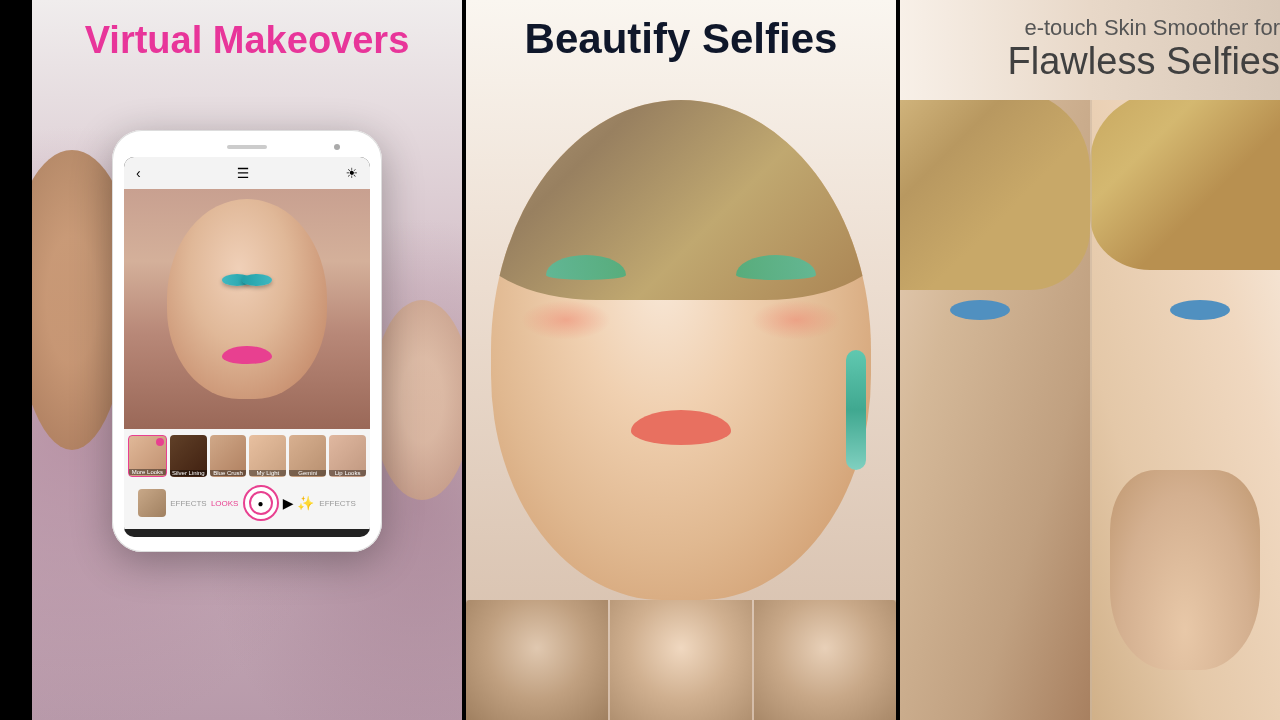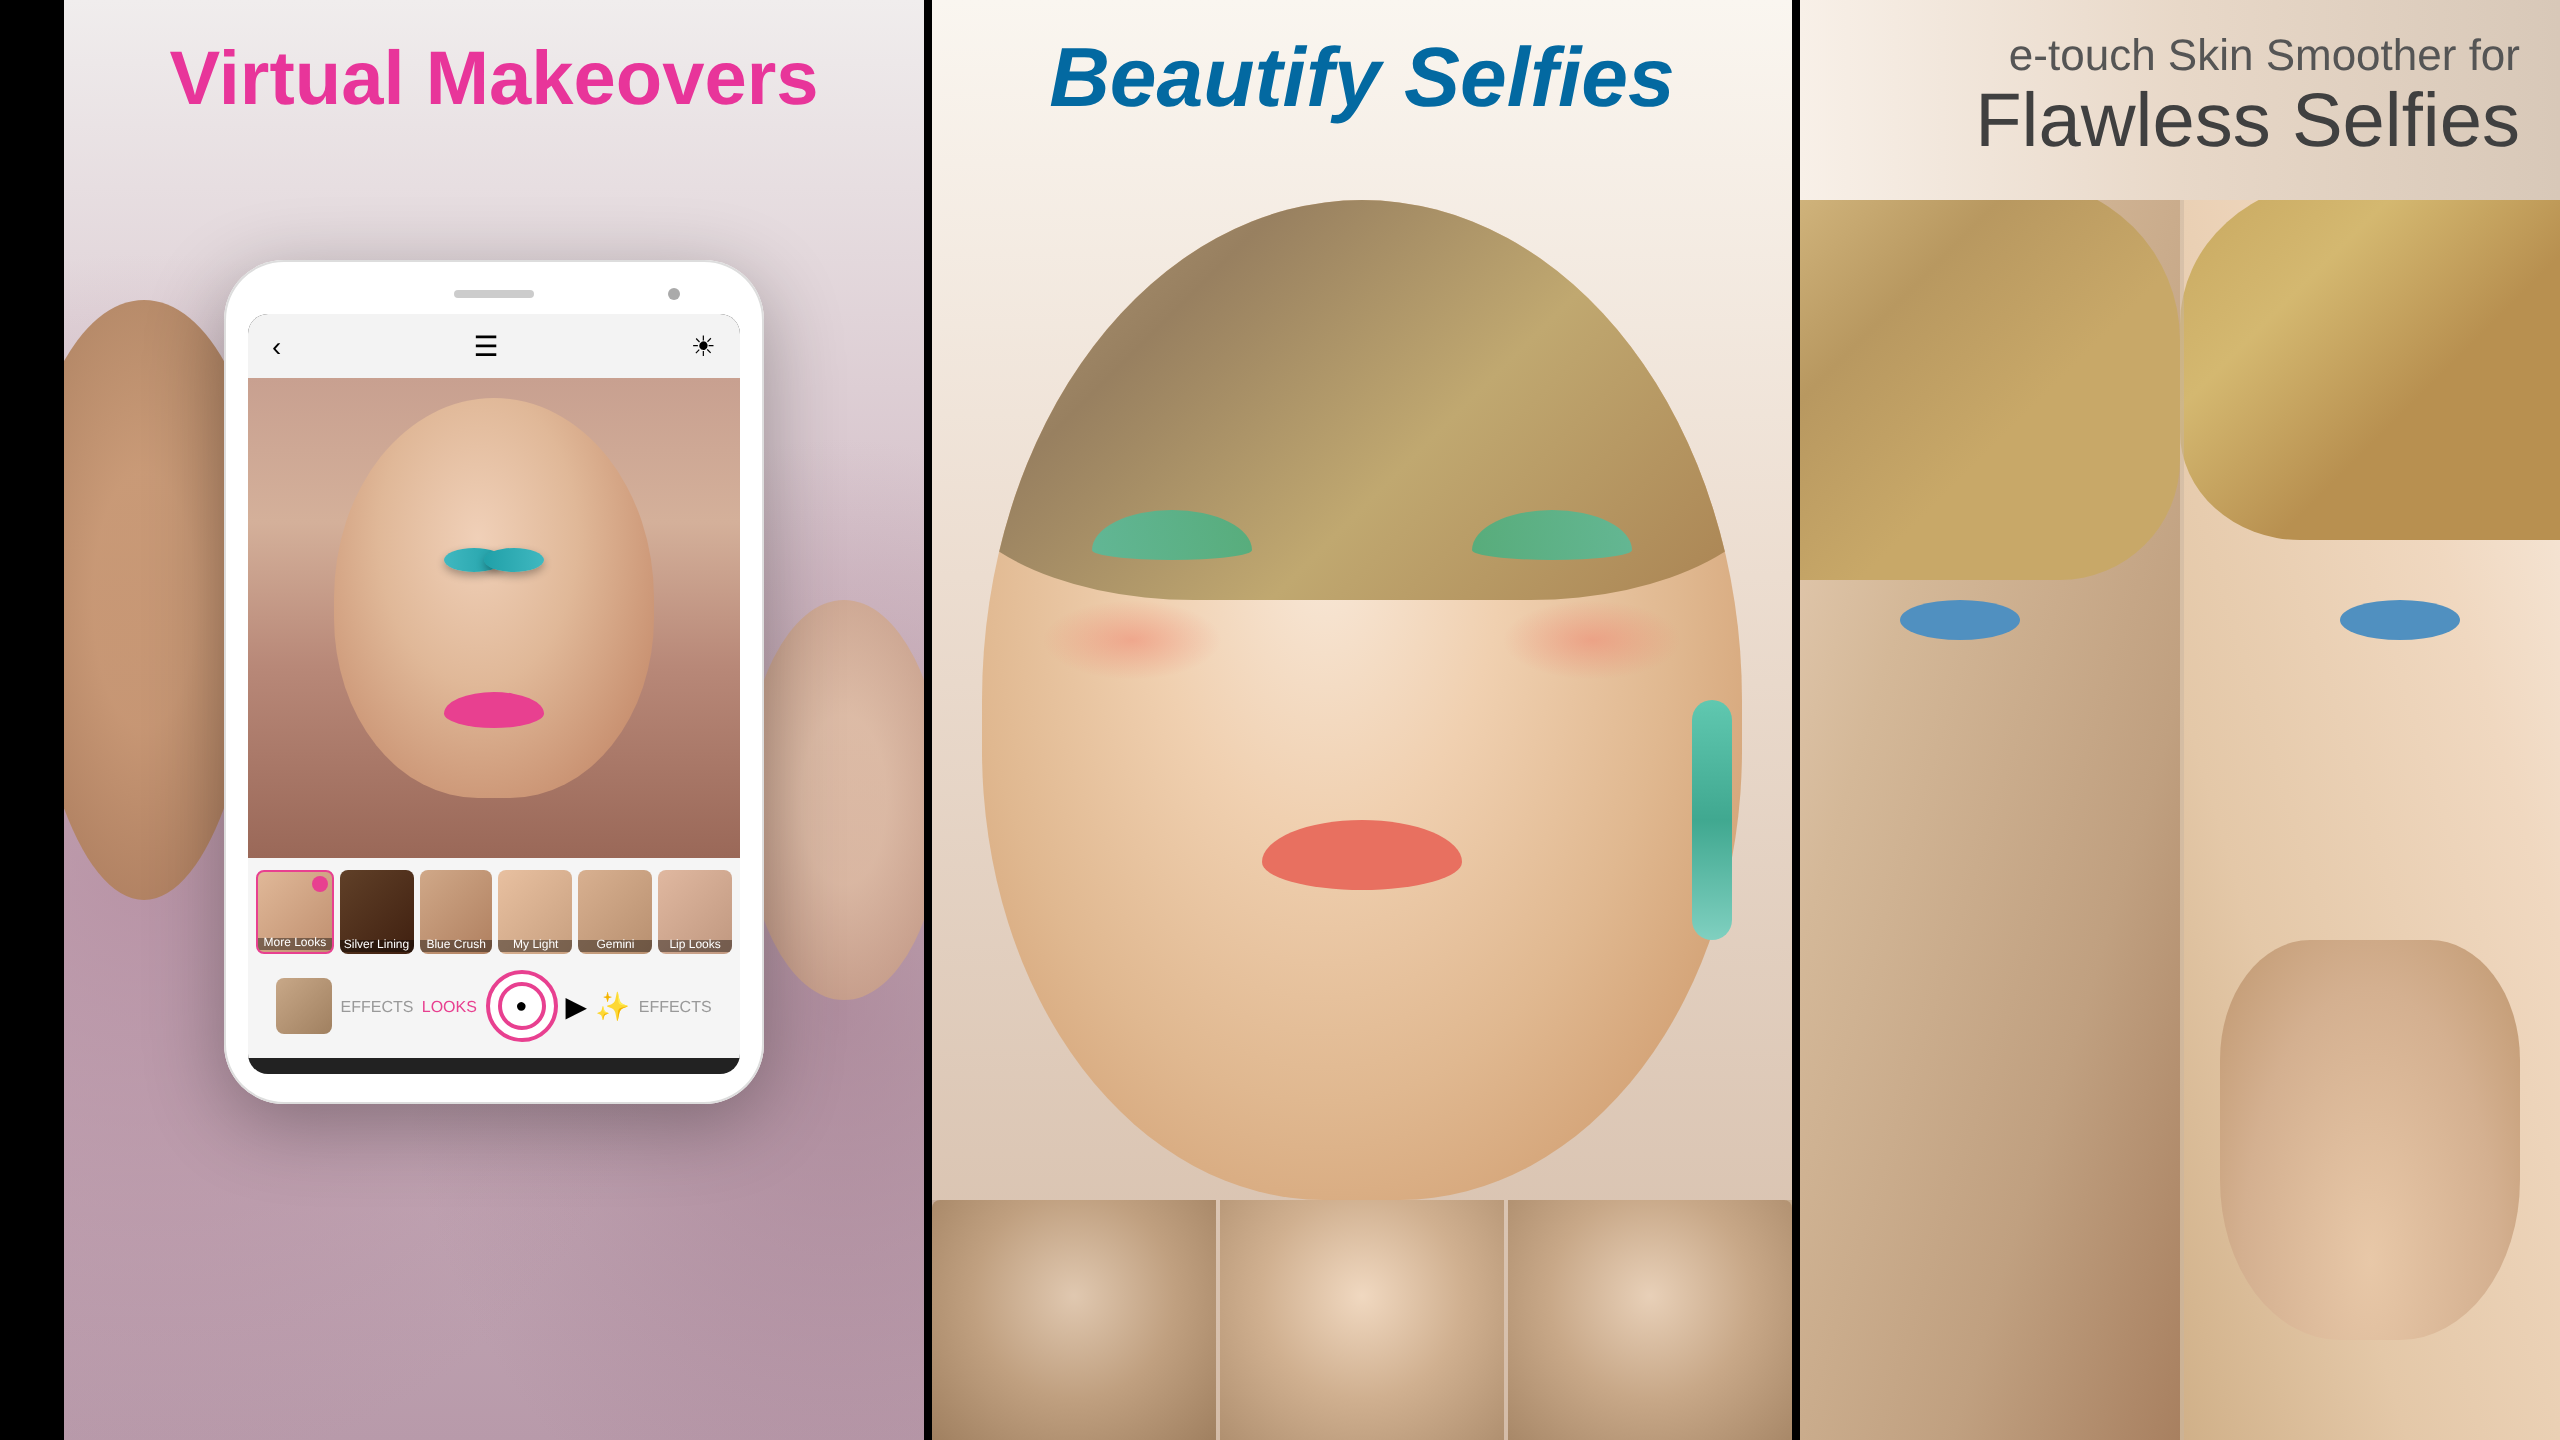--- a/index.html
+++ b/index.html
@@ -297,22 +297,21 @@
       top: 15px;
       left: 0;
       right: 0;
       text-align: center;
       z-index: 10;
     }
 
     .panel-2-title {
       font-size: 42px;
       font-weight: 700;
-      color: #0369a1;
-      font-style: italic;
+      color: #0f172a;
     }
 
     .panel-2-subtitle {
       font-size: 20px;
       color: #555;
       margin-top: 2px;
     }
 
     
     .big-face-container {
@@ -442,21 +441,20 @@
       inset: 0;
       background: linear-gradient(to right, #f8f0e8 0%, #e8d8c8 50%, #d8c8b8 100%);
     }
 
     .panel-3-text {
       position: absolute;
       top: 15px;
       left: 0;
       right: 0;
       text-align: right;
-      padding-right: 20px;
       z-index: 10;
     }
 
     .panel-3-subtitle-line {
       font-size: 22px;
       color: #555;
     }
 
     .panel-3-title {
       font-size: 38px;

